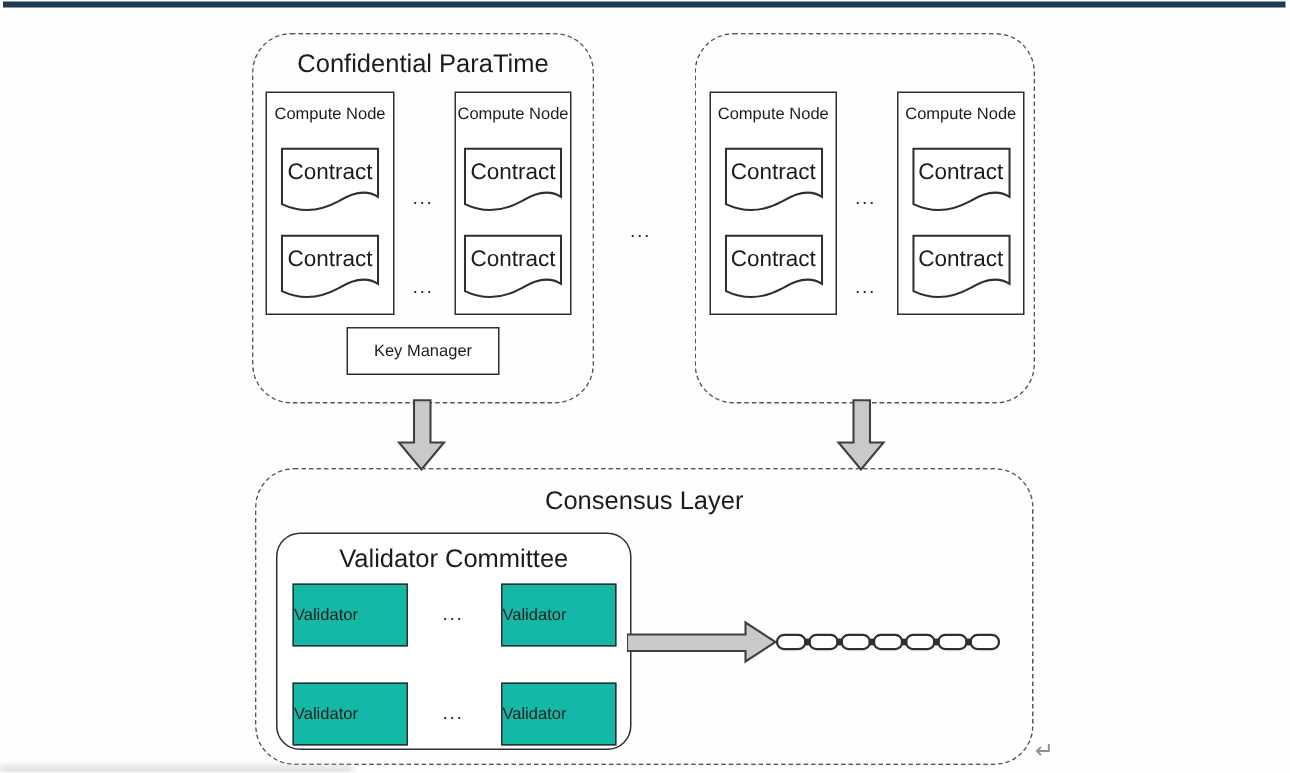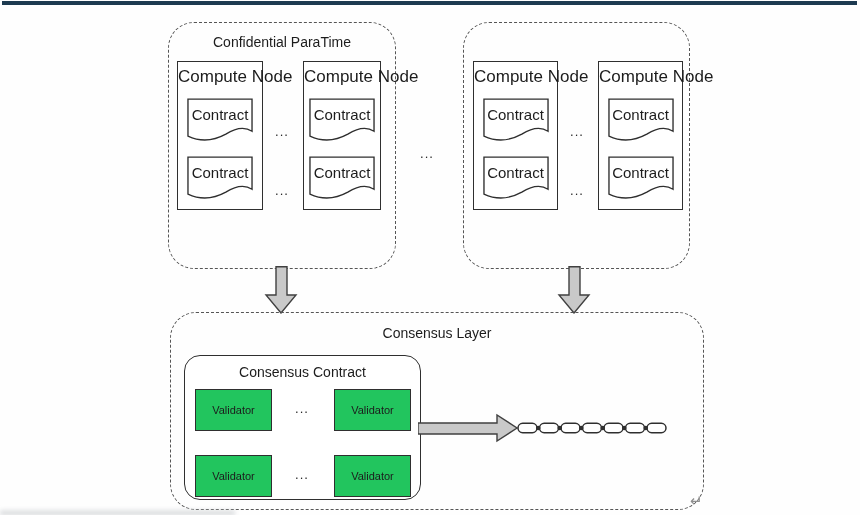--- a/index.html
+++ b/index.html
@@ -7,23 +7,23 @@
     position:relative; width:860px; height:515px; overflow:hidden;
     background:#fefefe; font-family:"Liberation Sans", sans-serif; color:#1c1c1c;
   }
   .topbar { position:absolute; left:2px; top:1px; width:855px; height:4px; background:#1d3a50; }
 
   .dashed-box {
     position:absolute; border:1.4px dashed #555; border-radius:26px; background:transparent;
   }
   .box-title {
     position:absolute; left:0; right:0; text-align:center;
-    font-size:14px; line-height:13px; white-space:nowrap;
-  }
-  .small-title { font-size:17px; }
+    font-size:17px; line-height:13px; white-space:nowrap;
+  }
+  .small-title { font-size:11px; }
 
   .compute-node { position:absolute; border:1.3px solid #2f2f2f; background:#fff; }
   .contract {
     position:absolute; left:50%; transform:translateX(-50%);
     width:66px; height:47px;
   }
   .contract svg { position:absolute; left:0; top:0; }
   .contract .label {
     position:absolute; left:0; right:0; top:8px; text-align:center; font-size:15px;
   }
@@ -34,22 +34,22 @@
   }
 
   .key-manager {
     position:absolute; left:62px; top:195px; width:100px; height:30px;
     border:1.3px solid #2f2f2f; background:#fff;
     text-align:center; line-height:30px; font-size:11px;
   }
 
   .validator {
     position:absolute; width:75px; height:40px;
-    border:1.3px solid #2f2f2f; background:#22c55e;
-    text-align:center; line-height:40px; font-size:11px;
+    border:1.3px solid #2f2f2f; background:#14b8a6;
+    line-height:40px; font-size:11px;
   }
 
   .committee {
     position:absolute; left:13px; top:42px; width:235px; height:143px;
     border:1.3px solid #2f2f2f; border-radius:16px; background:#fff;
   }
 
   .arrow-svg { position:absolute; }
 
   .return-symbol {
@@ -99,20 +99,21 @@
         <span class="label">Contract</span>
       </div>
       <div class="contract" style="top:94px;">
         <svg width="66" height="47" viewBox="0 0 68 48">
           <path d="M1,1 H67 V34 Q56,27 40,37 Q20,48 1,39 Z" fill="#ffffff" stroke="#2f2f2f" stroke-width="1.4"></path>
         </svg>
         <span class="label">Contract</span>
       </div>
     </div>
 
+    <div class="key-manager">Key Manager</div>
   </div>
 
   <div class="dots" style="left:415px; top:149px;">...</div>
 
   <div class="dashed-box" style="left:463px; top:22px; width:225px; height:245px;">
 
     <div class="compute-node" style="left:9px; top:38px; width:83px; height:147px;">
       <div class="box-title small-title" style="top:8px;">Compute Node</div>
       <div class="contract" style="top:36px;">
         <svg width="66" height="47" viewBox="0 0 68 48">
@@ -148,25 +149,25 @@
     </div>
   </div>
 
   <svg class="arrow-svg" style="left:263px; top:266px;" width="36" height="48" viewBox="0 0 36 48">
     <polygon points="13,0.8 24,0.8 24,29 33,29 18,47 3,29 13,29" fill="#c9c9c9" stroke="#404040" stroke-width="1.4" stroke-linejoin="miter"></polygon>
   </svg>
   <svg class="arrow-svg" style="left:556px; top:266px;" width="36" height="48" viewBox="0 0 36 48">
     <polygon points="13,0.8 24,0.8 24,29 33,29 18,47 3,29 13,29" fill="#c9c9c9" stroke="#404040" stroke-width="1.4" stroke-linejoin="miter"></polygon>
   </svg>
 
-  <div class="dashed-box" style="left:170px; top:312px; width:517px; height:196px;padding-left:15px;">
+  <div class="dashed-box" style="left:170px; top:312px; width:517px; height:196px;">
     <div class="box-title" style="top:14px;">Consensus Layer</div>
 
     <div class="committee">
-      <div class="box-title" style="top:10px;">Consensus Contract</div>
+      <div class="box-title" style="top:10px;">Validator Committee</div>
 
       <div class="validator" style="left:10px; top:33px;">Validator</div>
       <div class="validator" style="left:149px; top:33px;">Validator</div>
       <div class="dots" style="left:105px; top:48px;">...</div>
 
       <div class="validator" style="left:10px; top:99px;">Validator</div>
       <div class="validator" style="left:149px; top:99px;">Validator</div>
       <div class="dots" style="left:105px; top:114px;">...</div>
     </div>
   </div>

